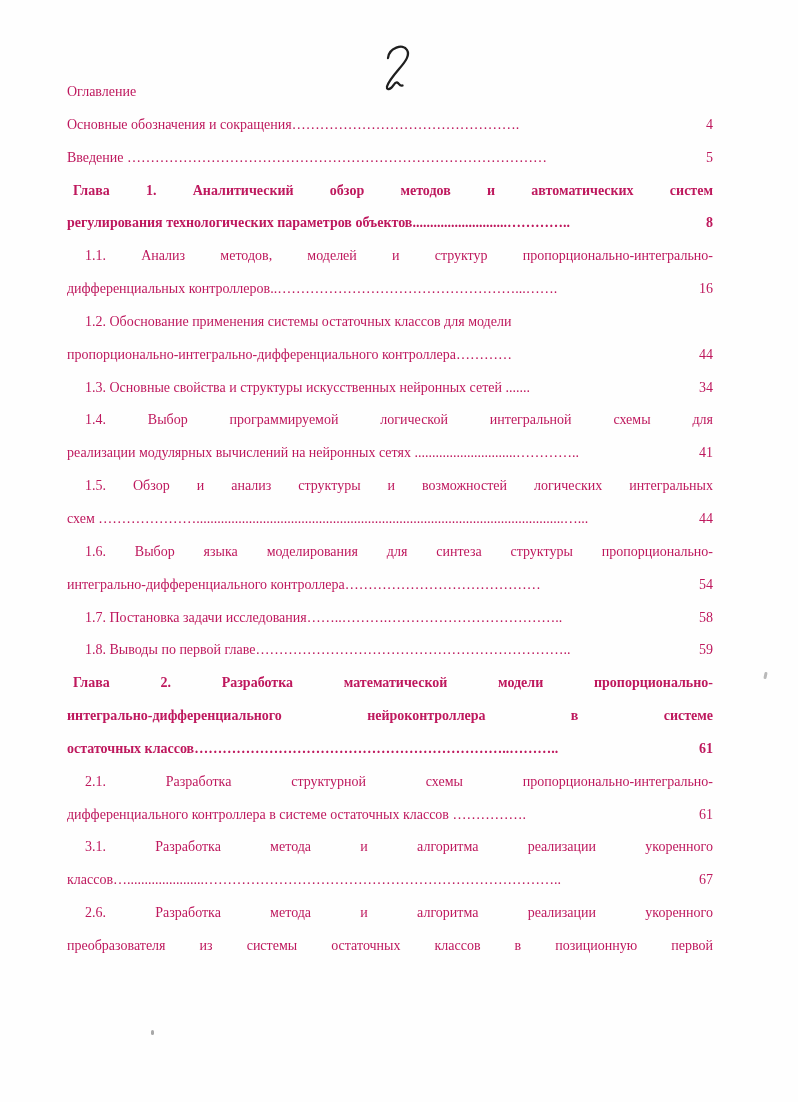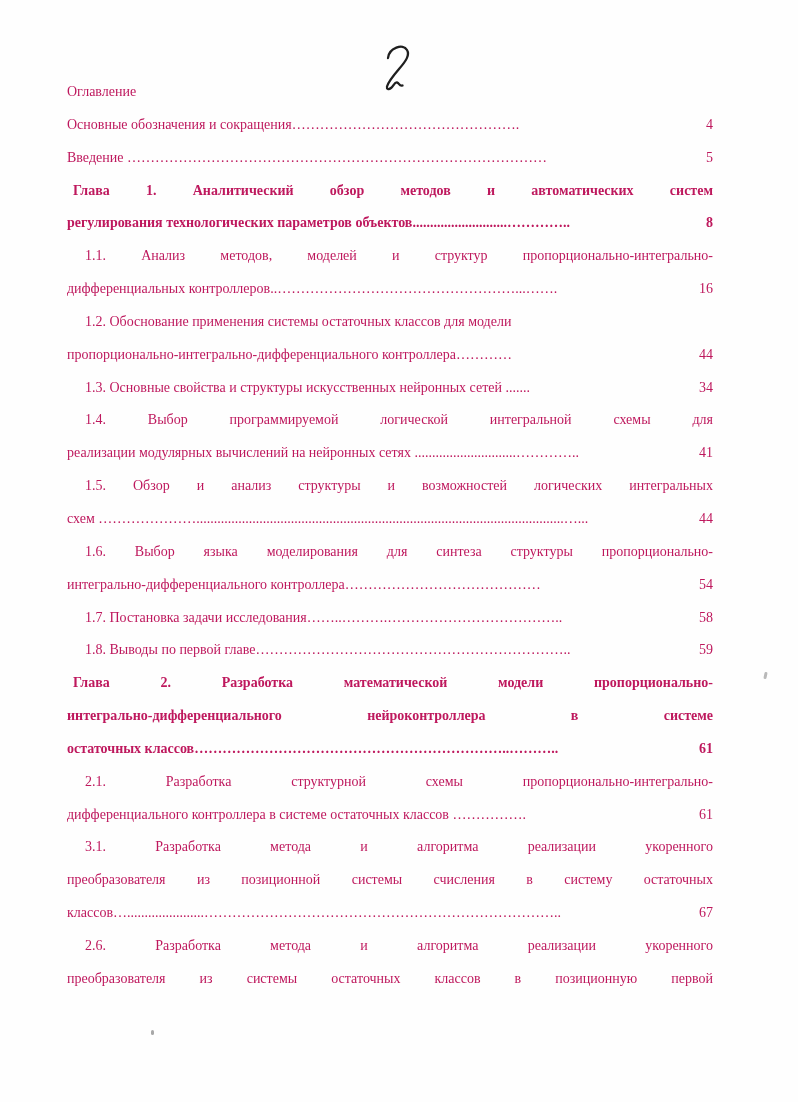--- a/index.html
+++ b/index.html
@@ -168,23 +168,20 @@
 
     <div class="row">
       <span class="t">дифференциального контроллера в системе остаточных классов …………….</span>
       <span class="pg">61</span>
     </div>
 
     <div class="row indent justify">
       <span class="t">3.1. Разработка метода и алгоритма реализации укоренного</span>
     </div>
 
-    <div class="row justify">
-      <span class="t">преобразователя из позиционной системы счисления в систему остаточных</span>
-    </div>
 
     <div class="row">
       <span class="t">классов…......................…………………………………………………………………..</span>
       <span class="pg">67</span>
     </div>
 
     <div class="row indent justify">
       <span class="t">2.6. Разработка метода и алгоритма реализации укоренного</span>
     </div>
 

